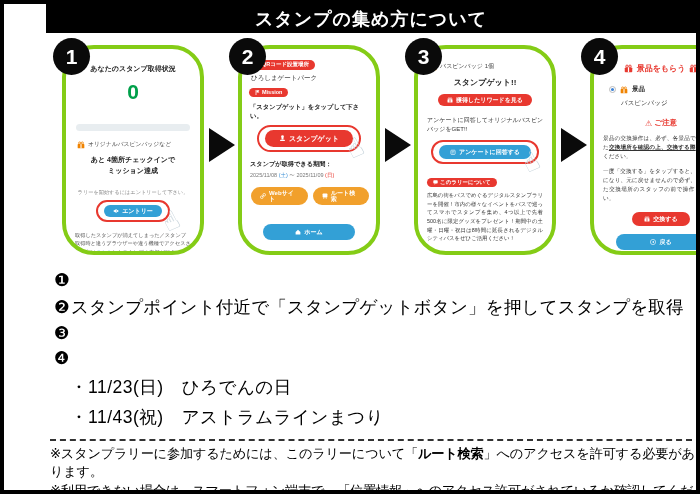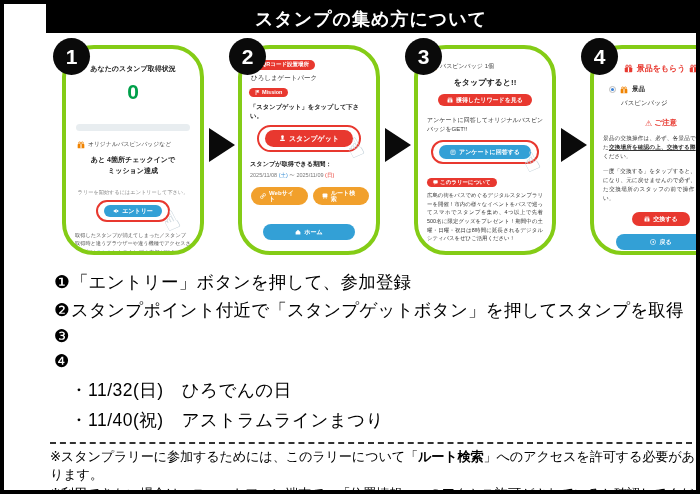--- a/index.html
+++ b/index.html
@@ -217,21 +217,21 @@
         <div class="screen">
           <div class="p3-reward">
             <svg class="ico" width="8" height="8" viewBox="0 0 12 12">
                 <rect x="1" y="4.5" width="10" height="6.5" rx="1" fill="#f08300"></rect>
                 <rect x="5.2" y="4.5" width="1.6" height="6.5" fill="#fff"></rect>
                 <circle cx="4" cy="3" r="1.6" fill="none" stroke="#f08300" stroke-width="1.2"></circle>
                 <circle cx="8" cy="3" r="1.6" fill="none" stroke="#f08300" stroke-width="1.2"></circle>
               </svg>
             <span>バスピンバッジ 1個</span>
           </div>
-          <div class="p3-done">をタップすると!!</div>
+          <div class="p3-done">スタンプゲット!!</div>
           <div class="p3-rbtn">
             <span class="pill red">
               <svg class="ico" width="6" height="6" viewBox="0 0 12 12">
                   <rect x="1" y="4.5" width="10" height="6.5" rx="1" fill="#fff"></rect>
                   <rect x="5.2" y="4.5" width="1.6" height="6.5" fill="#e8382f"></rect>
                   <circle cx="4" cy="3" r="1.6" fill="none" stroke="#fff" stroke-width="1.2"></circle>
                   <circle cx="8" cy="3" r="1.6" fill="none" stroke="#fff" stroke-width="1.2"></circle>
                 </svg>
               <span>獲得したリワードを見る</span>
             </span>
@@ -325,34 +325,33 @@
             </span>
           </div>
         </div>
       </div>
     </div>
   </div>
 
   <div class="instructions">
     <div class="inst-line">
       <span class="n">❶</span>
-      <span>「エントリー」ボタンを押して、参加登録</span>
     </div>
     <div class="inst-line">
       <span class="n">❷</span>
       <span>スタンプポイント付近で「スタンプゲットボタン」を押してスタンプを取得</span>
     </div>
     <div class="inst-line">
       <span class="n">❸</span>
     </div>
     <div class="inst-line">
       <span class="n">❹</span>
     </div>
-    <div class="event-line">・11/32(日)　ひろでんの日</div>
-    <div class="event-line">・11/40(祝)　アストラムラインまつり</div>
+    <div class="event-line">・11/23(日)　ひろでんの日</div>
+    <div class="event-line">・11/43(祝)　アストラムラインまつり</div>
   </div>
 
   <div class="dashed-sep"></div>
 
   <div>
     <div class="footer-note">
       <span>※スタンプラリーに参加するためには、このラリーについて「</span><b>ルート検索</b><span>」へのアクセスを許可する必要があります。</span>
     </div>
     <div class="footer-note">※利用できない場合は、スマートフォン端末で、「位置情報」へのアクセス許可がされているか確認してください。</div>
   </div>

